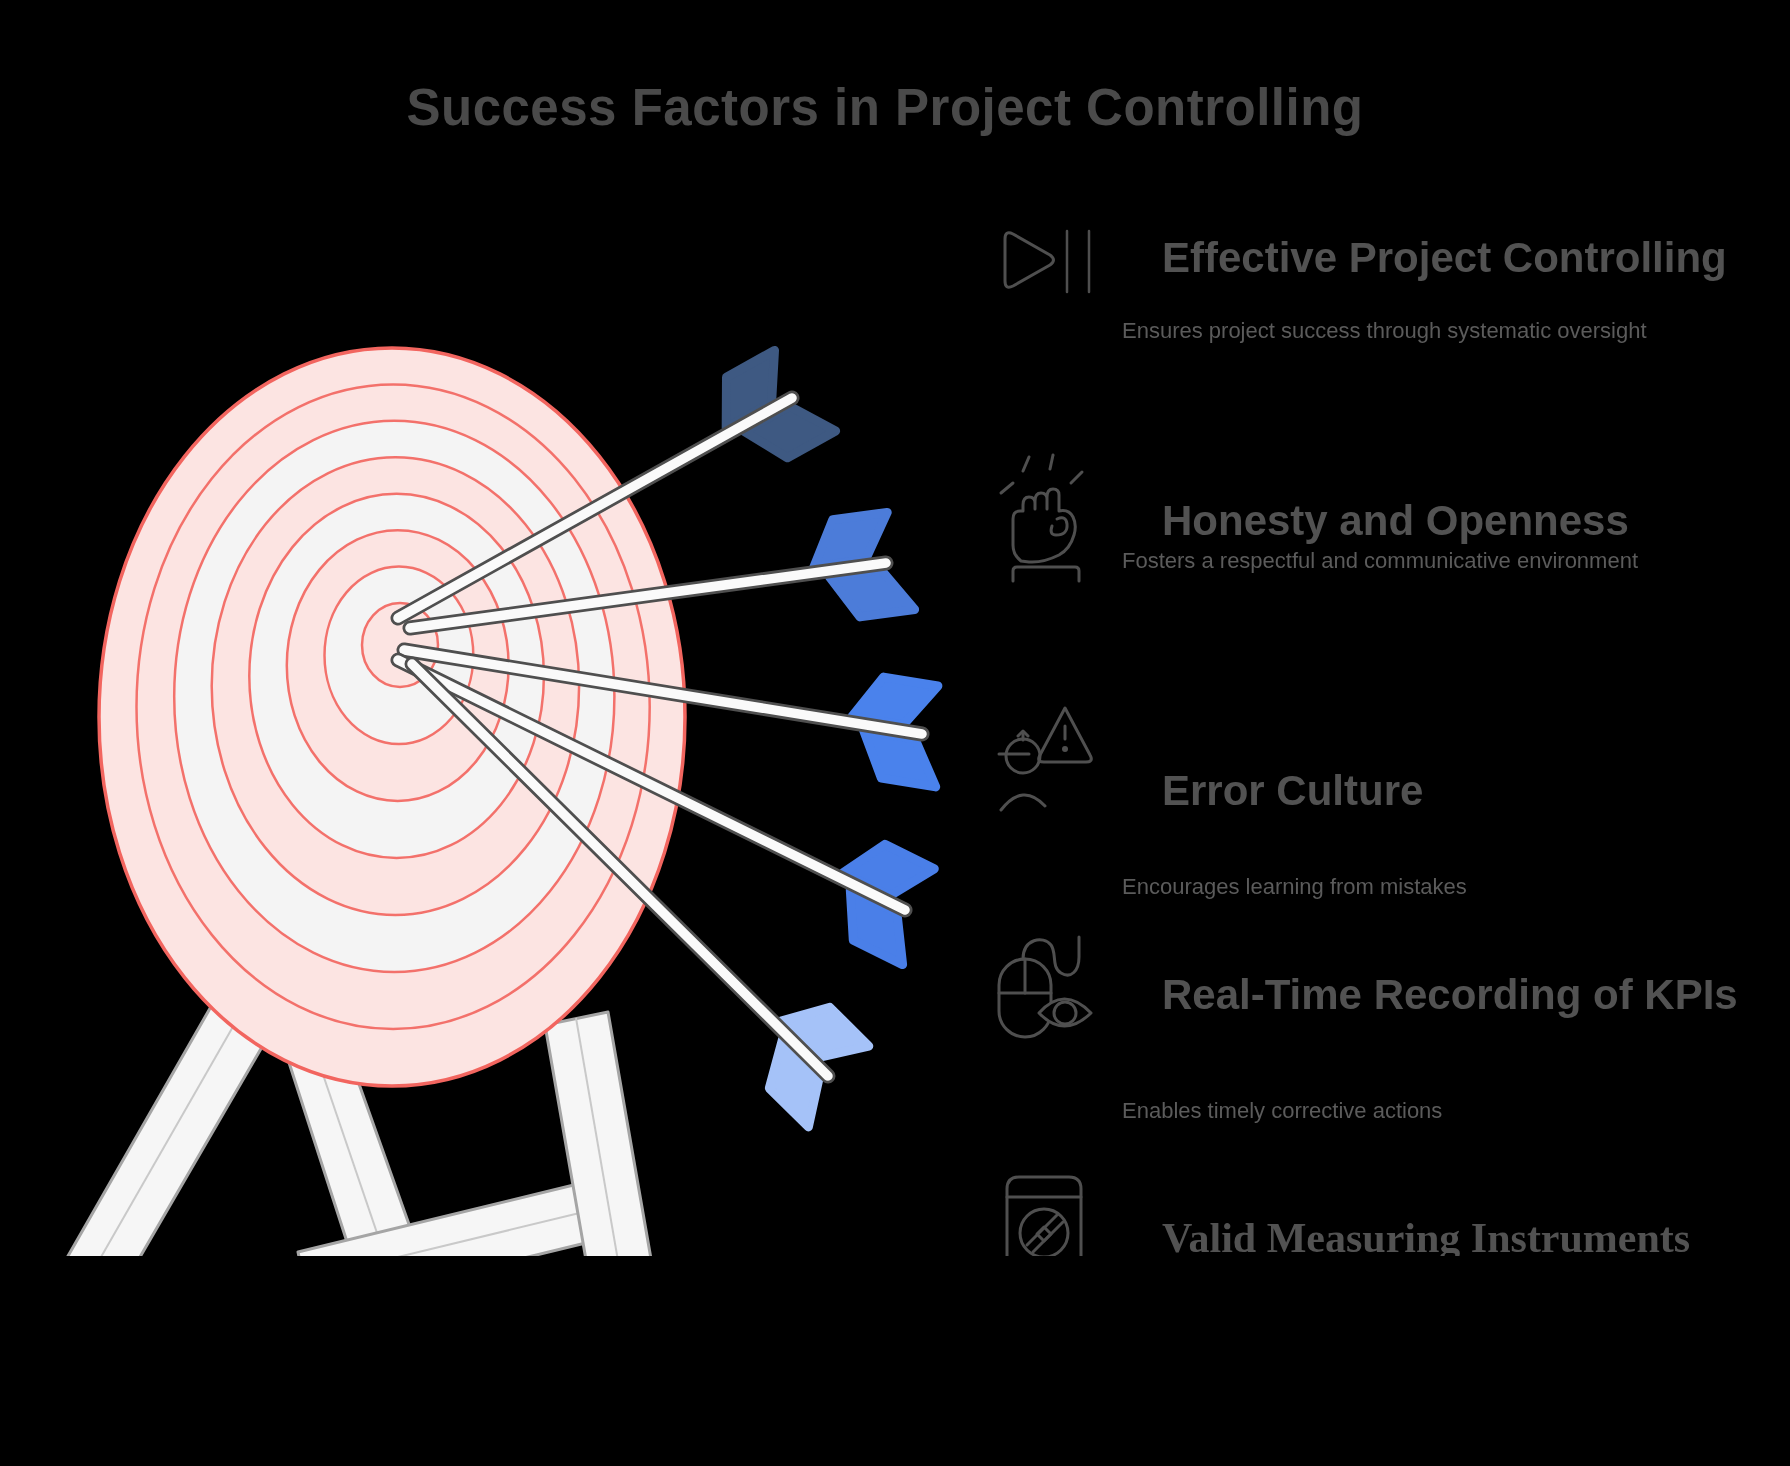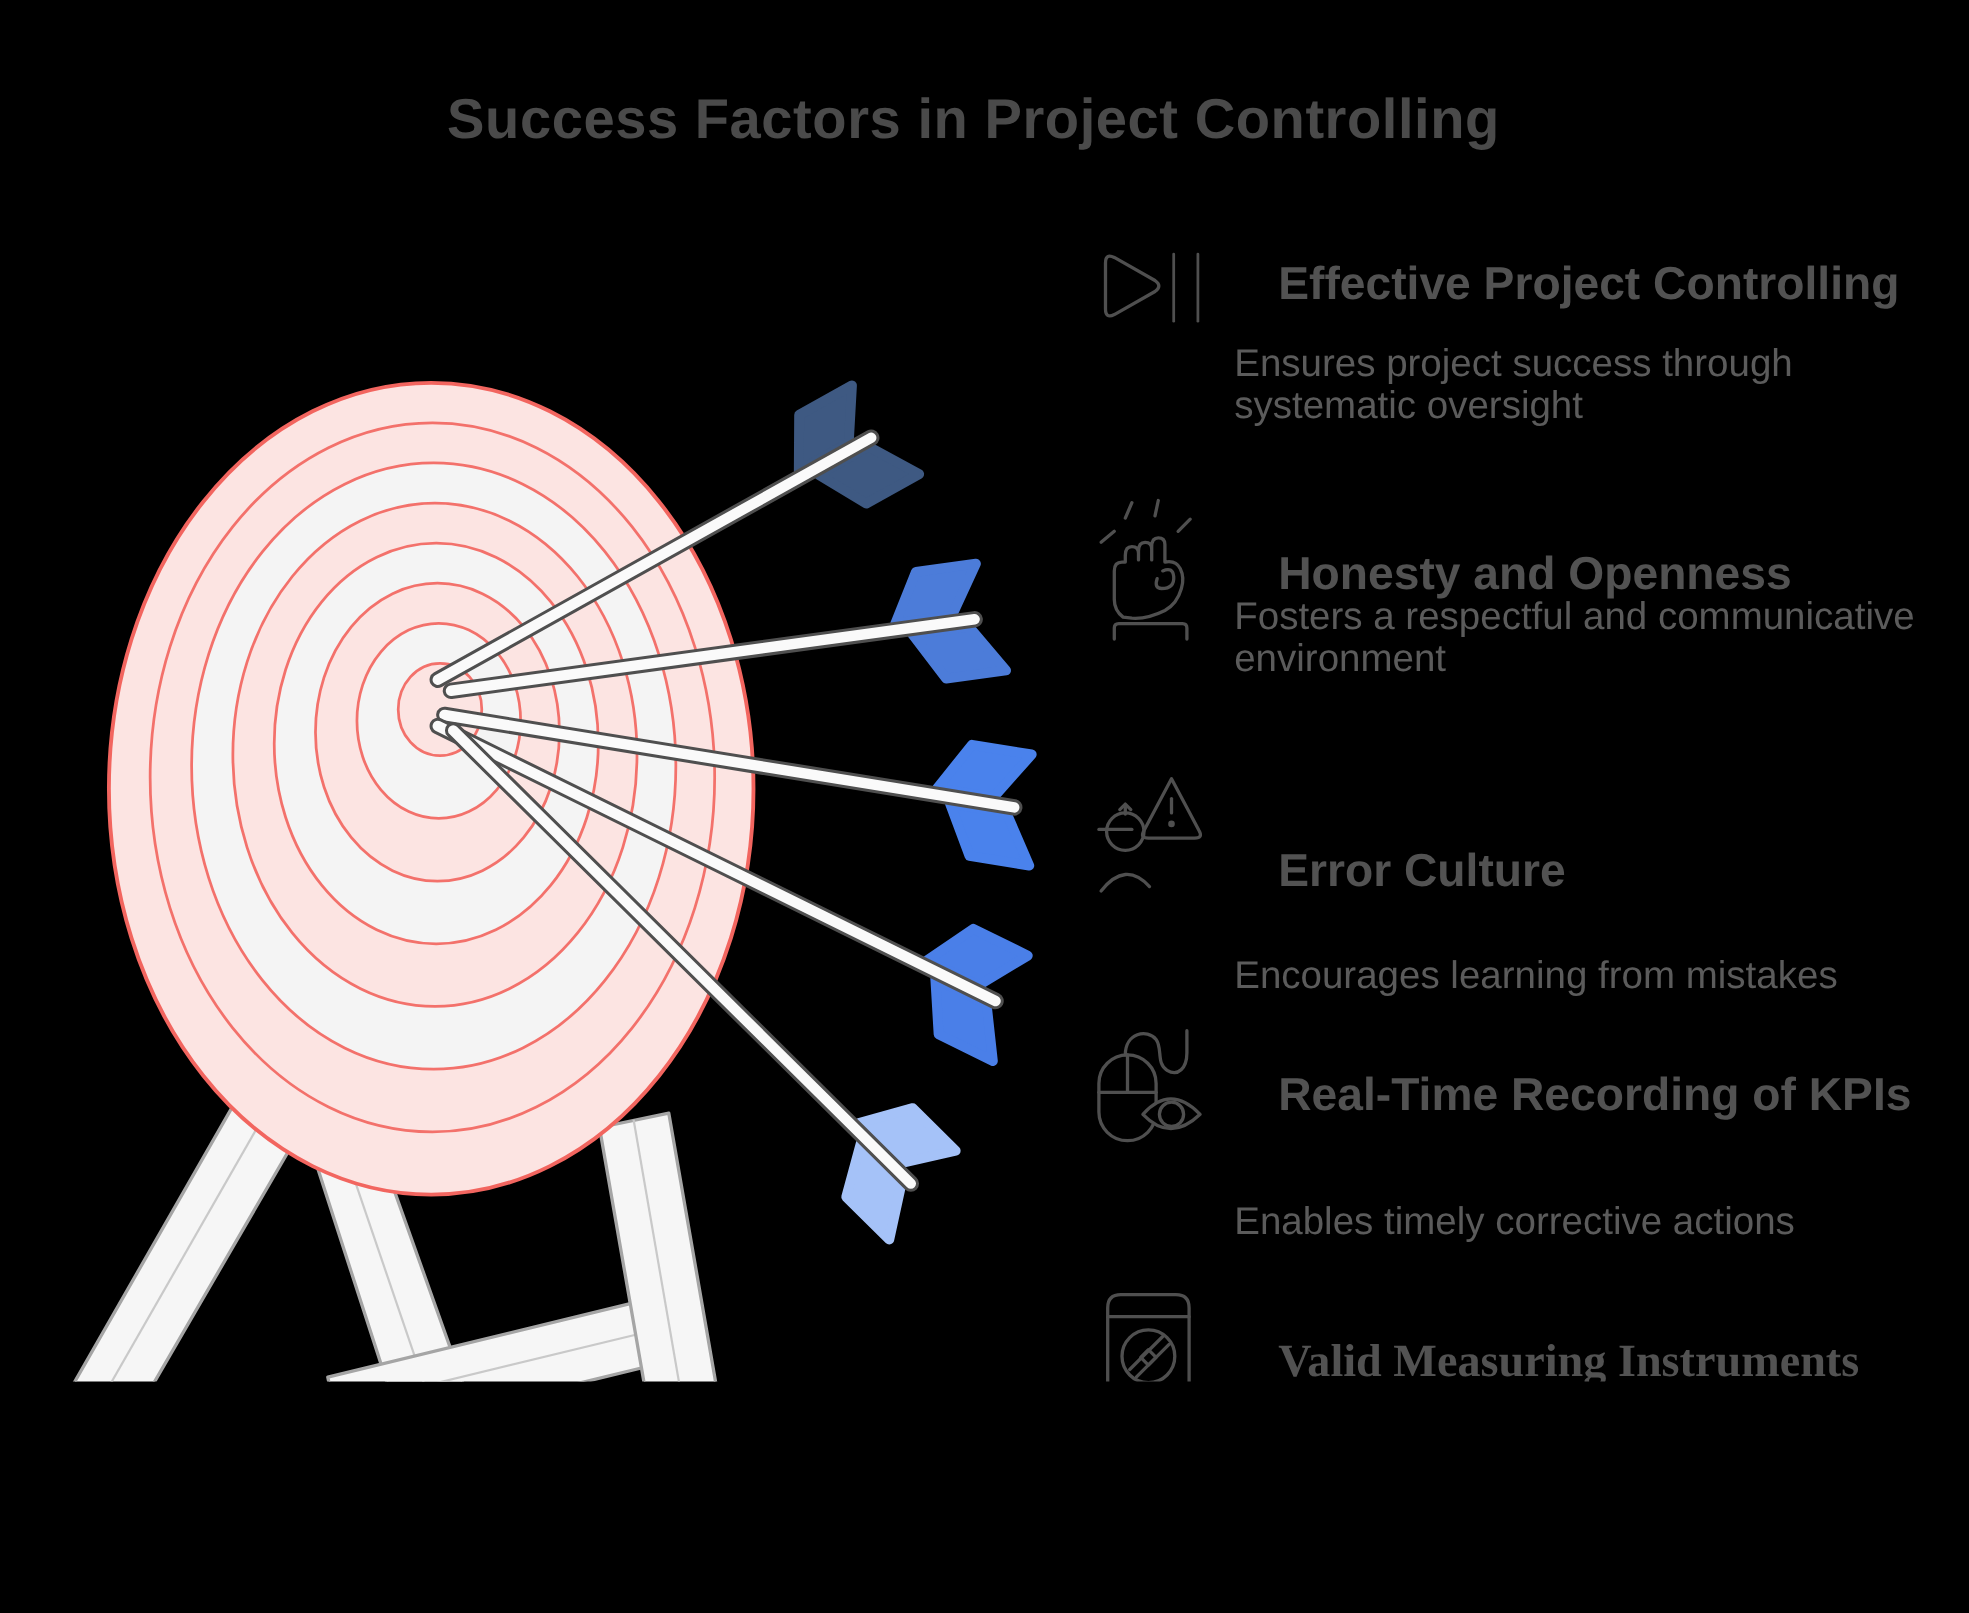--- a/index.html
+++ b/index.html
@@ -43,21 +43,21 @@
   .shaft-i{stroke:var(--c-arrow_shaft_fill);stroke-width:9.5;stroke-linecap:round;fill:none;}
   .fl0{fill:var(--fletch-0);stroke:var(--fletch-0);stroke-width:9;stroke-linejoin:round;}
   .fl1{fill:var(--fletch-1);stroke:var(--fletch-1);stroke-width:9;stroke-linejoin:round;}
   .fl2{fill:var(--fletch-2);stroke:var(--fletch-2);stroke-width:9;stroke-linejoin:round;}
   .fl3{fill:var(--fletch-3);stroke:var(--fletch-3);stroke-width:9;stroke-linejoin:round;}
   .fl4{fill:var(--fletch-4);stroke:var(--fletch-4);stroke-width:9;stroke-linejoin:round;}
 
   
   .item{position:absolute;left:1122px;}
   .item-title{font-size:42px;line-height:42px;font-weight:700;color:var(--c-heading_text);white-space:nowrap;margin-left:40px;}
-  .item-desc{font-size:35px;line-height:38px;color:var(--c-description_text);width:665px;}
+  .item-desc{font-size:22px;line-height:38px;color:var(--c-description_text);width:665px;}
   .t1{top:237px;} .t2{top:500px;text-decoration:underline;} .t3{top:770px;} .t4{top:974px;} .t5{top:1217px;font-family:Liberation Serif, serif;}
   .m1{margin-top:33px;} .m2{} .m3{margin-top:56px;} .m4{margin-top:76px;} .m5{margin-top:73px;}
 
   
   .item-icon{position:absolute;}
   .i1{left:997px;top:222px;width:100px;height:80px;}
   .i2{left:993px;top:443px;width:106px;height:140px;}
   .i3{left:993px;top:698px;width:112px;height:132px;}
   .i4{left:993px;top:933px;width:112px;height:112px;}
   .i5{left:1003px;top:1173px;width:82px;height:102px;}

